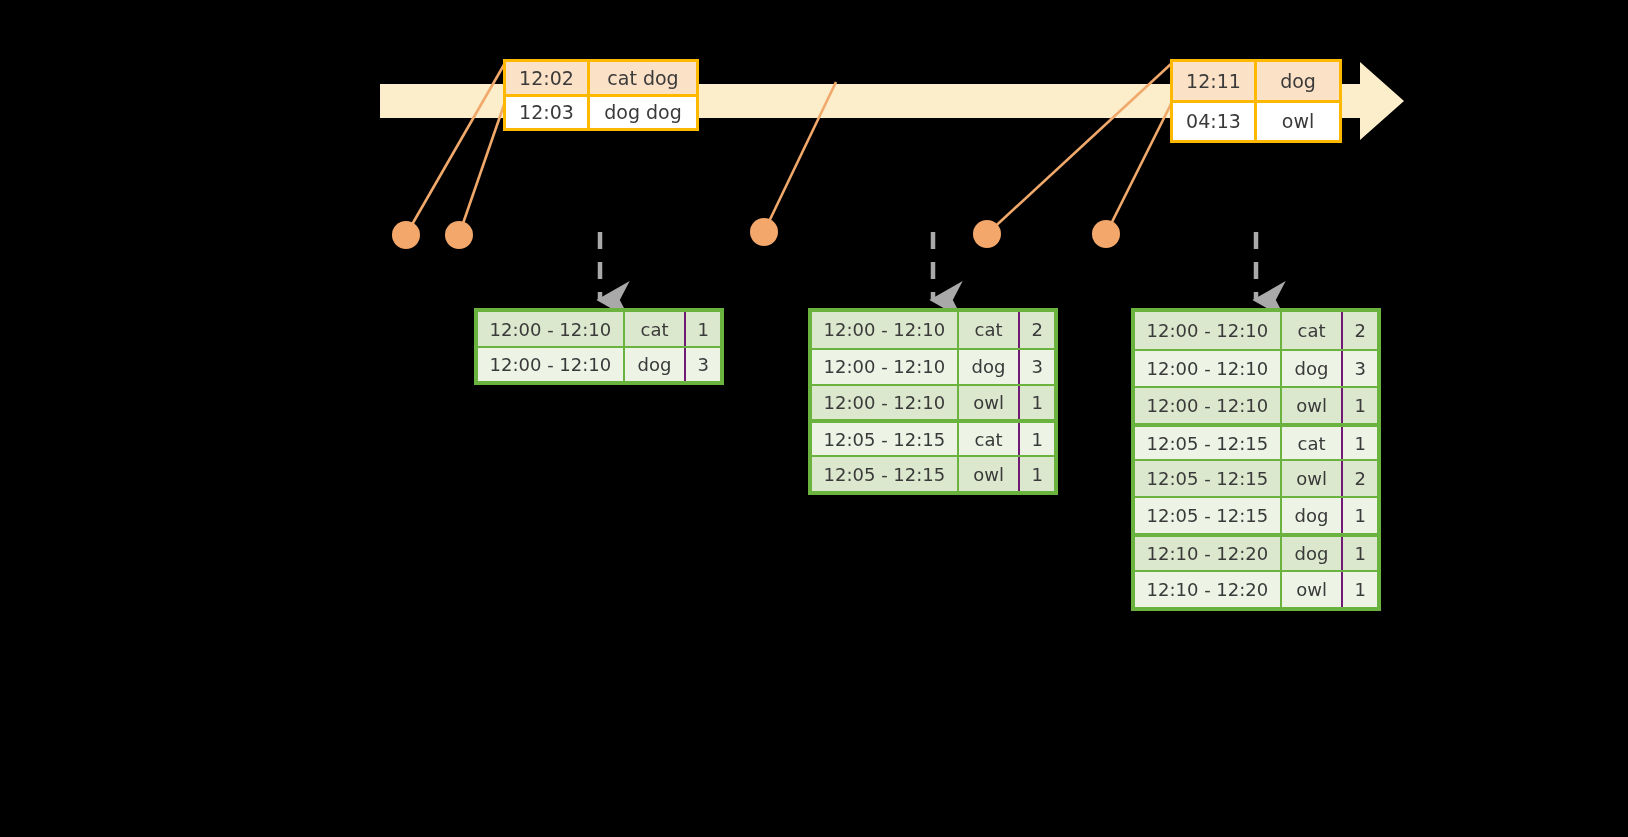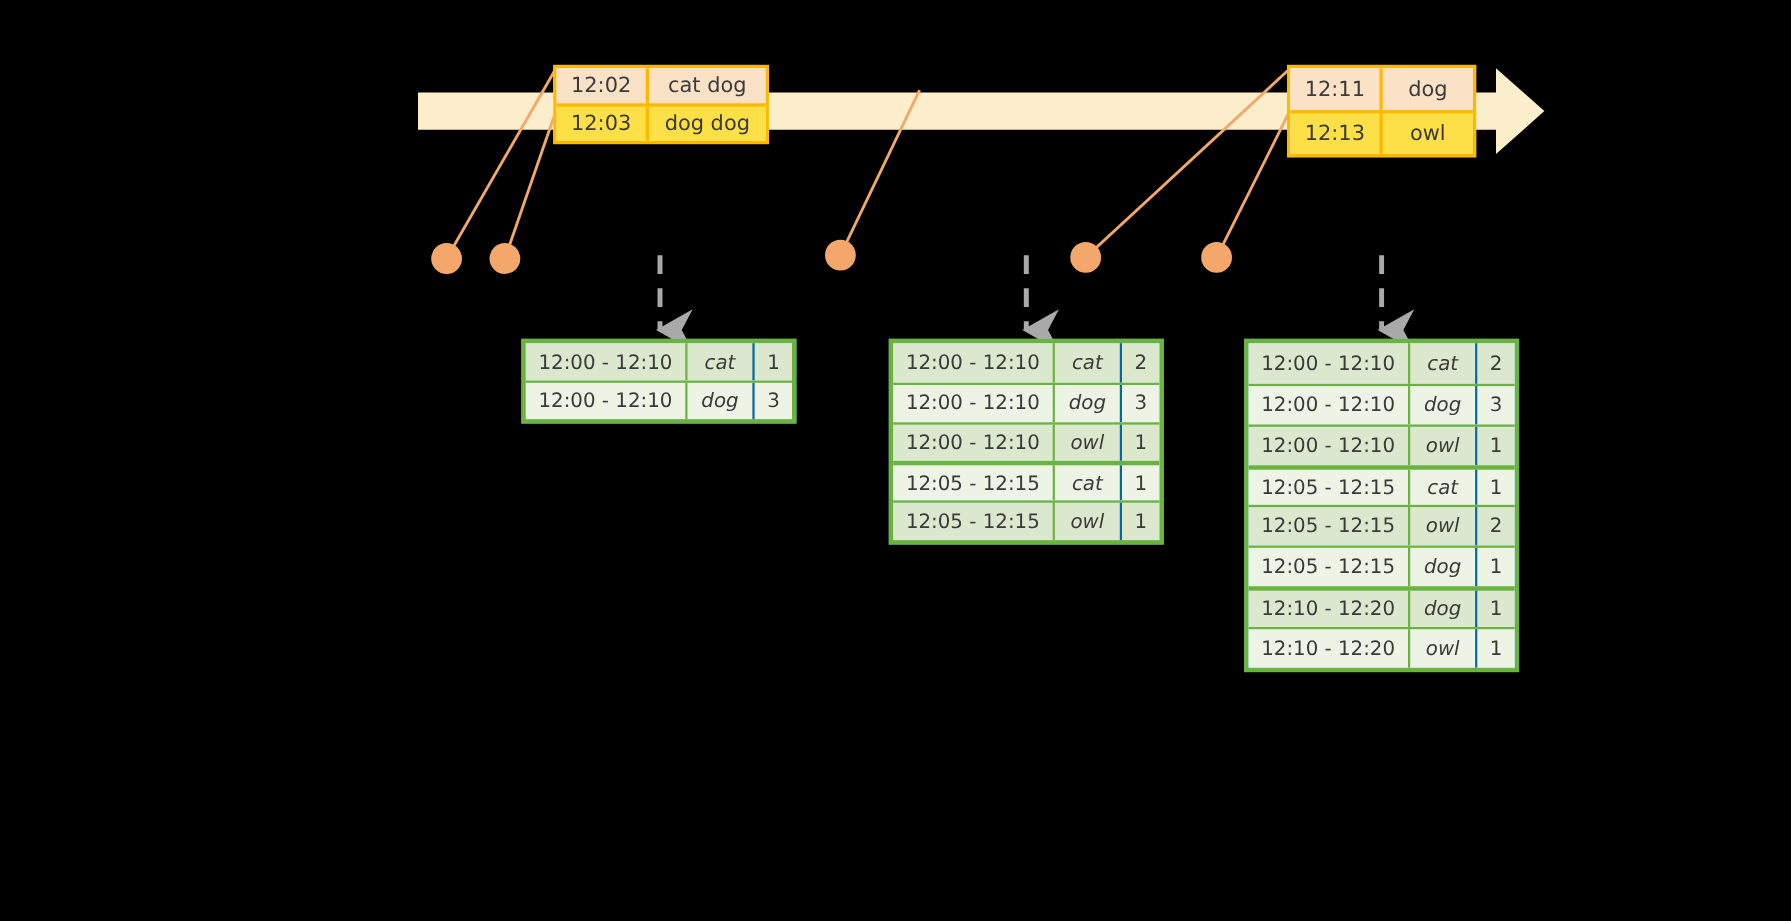--- a/index.html
+++ b/index.html
@@ -39,21 +39,21 @@
   }
   .event-row {
     display: flex;
     flex-direction: row;
     height: 39px;
   }
   .event-row + .event-row {
     border-top: 3px solid #FFB800;
   }
   .event-row.shade-a { background: #FBE1C6; }
-  .event-row.shade-b { background: #fde047; }
+  .event-row.shade-b { background: #ffffff; }
   .ev-time {
     width: 84px;
     display: flex;
     align-items: center;
     justify-content: center;
     font-size: 19px;
     color: #3a3a3a;
     border-right: 3px solid #FFB800;
     box-sizing: border-box;
   }
@@ -99,23 +99,22 @@
     box-sizing: border-box;
     white-space: nowrap;
   }
   .res-key {
     width: 62px;
     display: flex;
     align-items: center;
     justify-content: center;
     font-size: 18px;
     color: #3a3a3a;
-    border-right: 2px solid #0369a1;
-    box-sizing: border-box;
-    font-style: italic;
+    border-right: 2px solid #701a75;
+    box-sizing: border-box;
   }
   .res-cnt {
     width: 34px;
     display: flex;
     align-items: center;
     justify-content: center;
     font-size: 18px;
     color: #3a3a3a;
     box-sizing: border-box;
   }
@@ -170,21 +169,21 @@
     </div>
   </div>
 
 
   <div class="event-box" style="left:1170px; top:59px; width:172px; height:84px;">
     <div class="event-row shade-a">
       <div class="ev-time">12:11</div>
       <div class="ev-words">dog</div>
     </div>
     <div class="event-row shade-b">
-      <div class="ev-time">12:13</div>
+      <div class="ev-time">04:13</div>
       <div class="ev-words">owl</div>
     </div>
   </div>
 
   <div class="result-table" style="left:474px; top:308px; width:250px; height:77px;">
       <div class="res-row shade-a">
         <div class="res-win">12:00 - 12:10</div>
         <div class="res-key">cat</div>
         <div class="res-cnt">1</div>
       </div>

